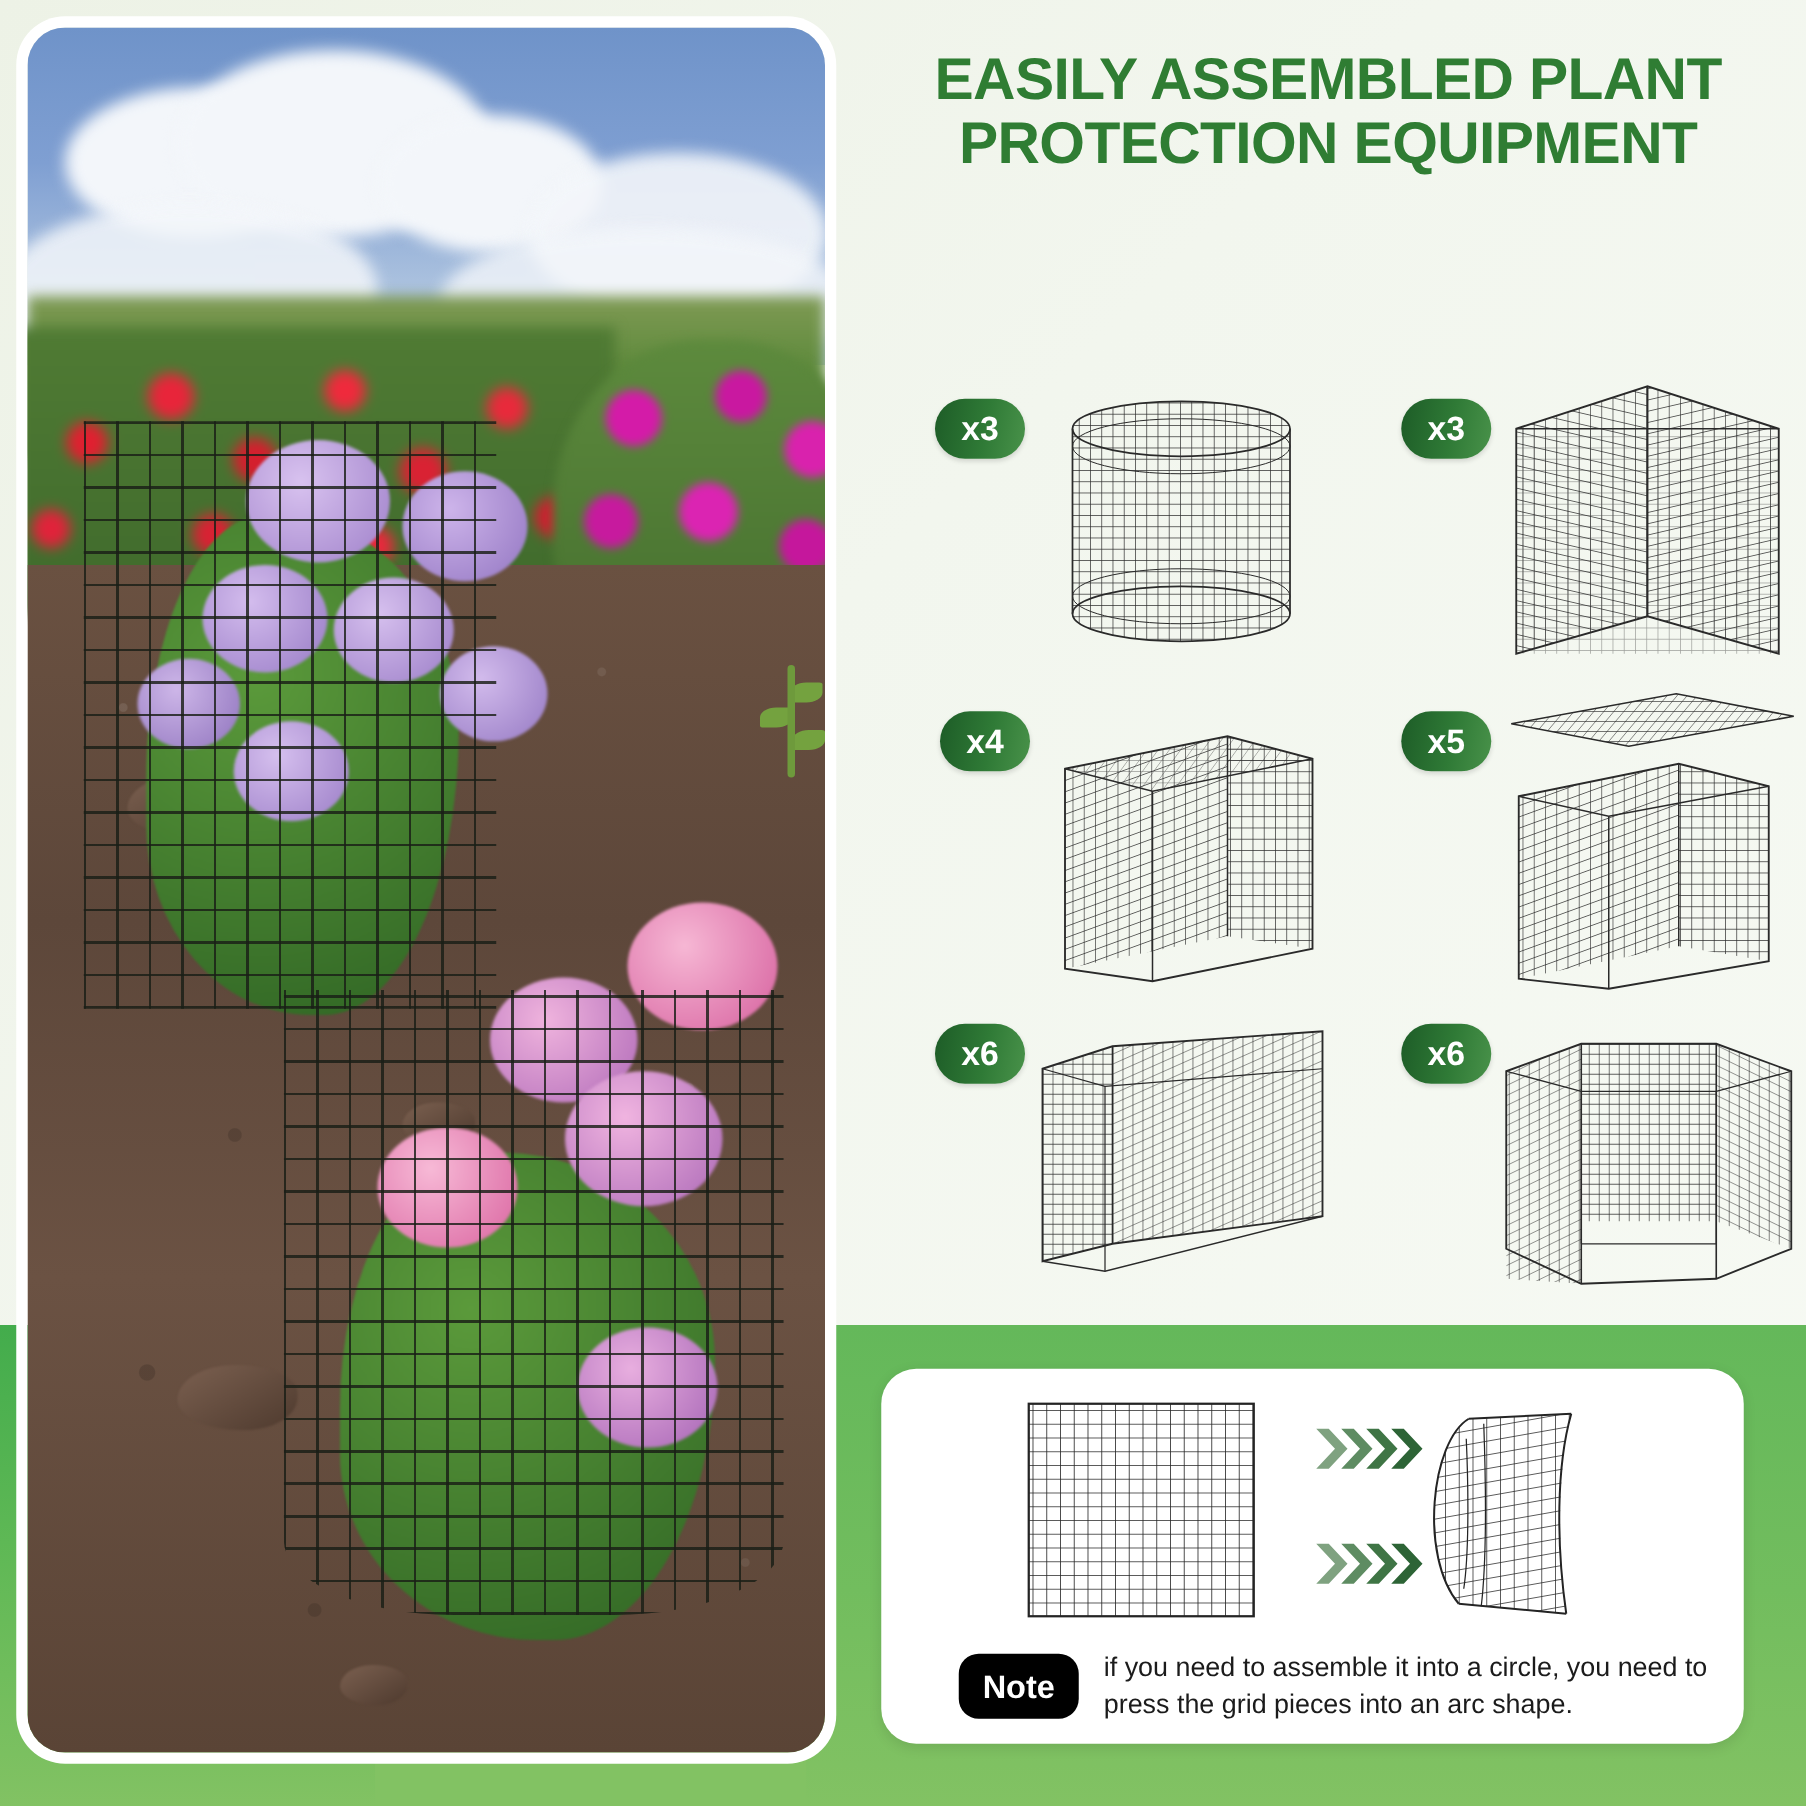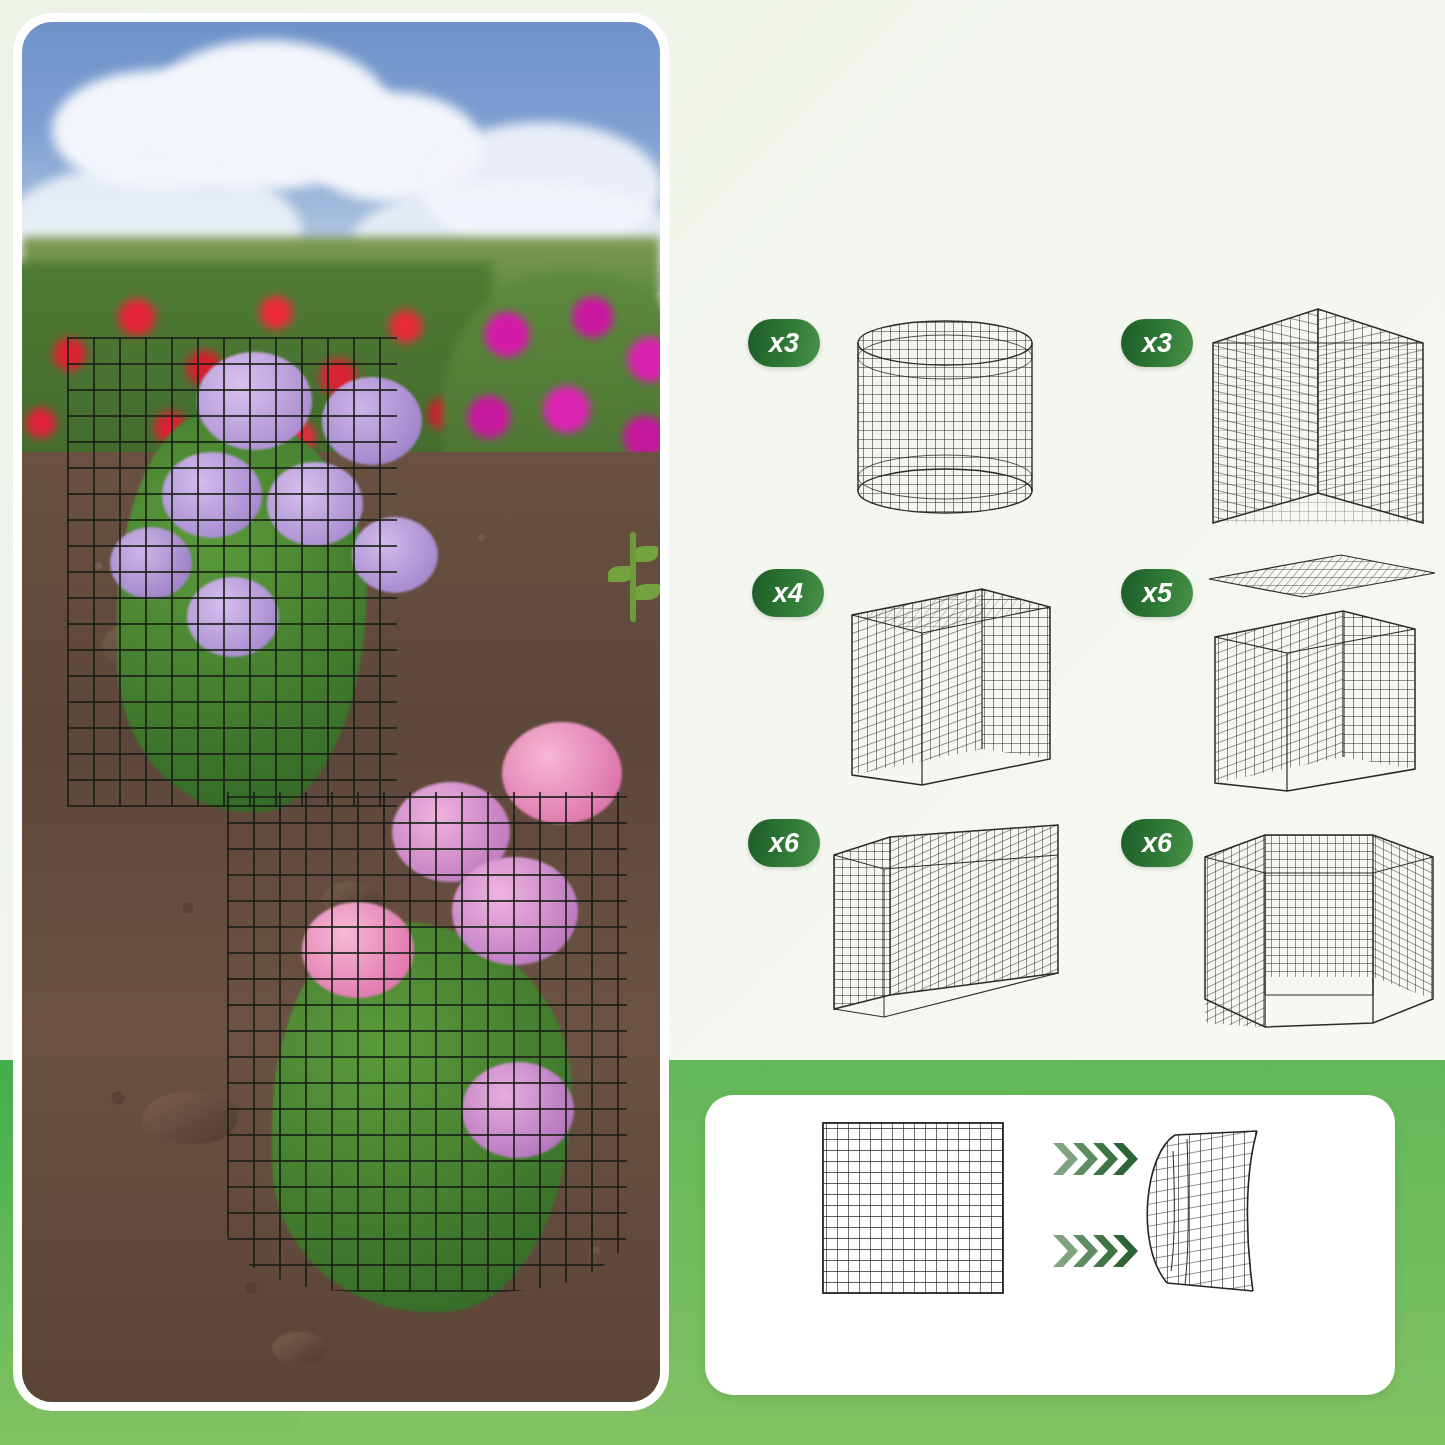--- a/index.html
+++ b/index.html
@@ -110,21 +110,21 @@
   .subtitle{position:absolute;left:690px;top:190px;width:745px;
     font-size:26px;line-height:1.33;color:#1c1c1c;text-align:center;}
 
   .shape-grid{position:absolute;left:700px;top:295px;width:745px;height:745px;}
   .cell{position:absolute;width:372px;height:248px;}
   .cell .badge{position:absolute;left:48px;top:24px;
     width:72px;height:48px;border-radius:24px;
     background:linear-gradient(100deg,#1d5c27 0%,#2f7a36 55%,#49924a 100%);
     color:#fff;font-size:27px;font-weight:bold;
     display:flex;align-items:center;justify-content:center;
-    box-shadow:0 2px 4px rgba(0,0,0,.14);font-style:italic;}
+    box-shadow:0 2px 4px rgba(0,0,0,.14);}
   .cell .art{position:absolute;left:118px;top:0;width:254px;height:248px;}
   .cell .art svg{width:100%;height:100%;display:block;}
 
   
   .note-card{position:absolute;left:705px;top:1095px;width:690px;height:300px;
     background:#fff;border-radius:28px;box-shadow:0 3px 10px rgba(0,0,0,.10);}
   .nc-art{position:absolute;left:0;top:0;width:690px;height:215px;}
   .nc-art svg{width:100%;height:100%;display:block;}
   .note-row{position:absolute;left:62px;top:218px;width:600px;height:72px;
     display:flex;align-items:center;gap:20px;}
@@ -183,20 +183,21 @@
       <div class="leafclump" style="left:250px;top:900px;width:300px;height:390px;"></div>
       <div class="hyd" style="left:480px;top:700px;width:120px;height:102px;background:radial-gradient(circle at 38% 34%,#f6b7d4,#d6609e);"></div>
       <div class="hyd" style="left:370px;top:760px;width:118px;height:100px;background:radial-gradient(circle at 38% 34%,#efb3dd,#b06ab8);"></div>
       <div class="hyd" style="left:430px;top:835px;width:126px;height:108px;background:radial-gradient(circle at 38% 34%,#f0b4e0,#ab68b6);"></div>
       <div class="hyd" style="left:280px;top:880px;width:112px;height:96px;background:radial-gradient(circle at 38% 34%,#f7b9d6,#d9639f);"></div>
       <div class="hyd" style="left:440px;top:1040px;width:112px;height:96px;background:radial-gradient(circle at 38% 34%,#e8aedf,#a463b4);"></div>
       <div class="cage bot"></div>
     </div>
   </div>
 
+  <div class="headline">EASILY ASSEMBLED PLANT PROTECTION EQUIPMENT</div>
 
   <div class="shape-grid">
 
     <div class="cell" style="left:0;top:0;">
       <div class="badge">x3</div>
       <div class="art">
         <svg viewBox="0 0 254 248" preserveAspectRatio="xMidYMid meet">
           <defs>
             <pattern id="mCyl" width="9" height="9" patternUnits="userSpaceOnUse">
               <path d="M0 0H9M0 0V9" stroke="#2a2a2a" stroke-width="1.1" fill="none"></path>
@@ -467,15 +468,19 @@
           </g>
         <path d="M470 40 C 440 58, 430 150, 462 188" fill="none" stroke="#242424" stroke-width="1.6"></path>
         <path d="M552 36 C 540 78, 540 140, 548 196" fill="none" stroke="#242424" stroke-width="1.6"></path>
         <path d="M470 40 L552 36" fill="none" stroke="#242424" stroke-width="1.6"></path>
         <path d="M462 188 L548 196" fill="none" stroke="#242424" stroke-width="1.6"></path>
         <path d="M468 56 C 470 100, 470 150, 466 176" fill="none" stroke="#242424" stroke-width="1"></path>
         <path d="M482 44 C 484 100, 484 156, 480 190" fill="none" stroke="#242424" stroke-width="1"></path>
       </svg>
     </div>
 
+    <div class="note-row">
+      <div class="note-badge">Note</div>
+      <div class="note-text">if you need to assemble it into a circle, you need to press the grid pieces into an arc shape.</div>
+    </div>
   </div>
 
 </div>
 
 </body></html>

